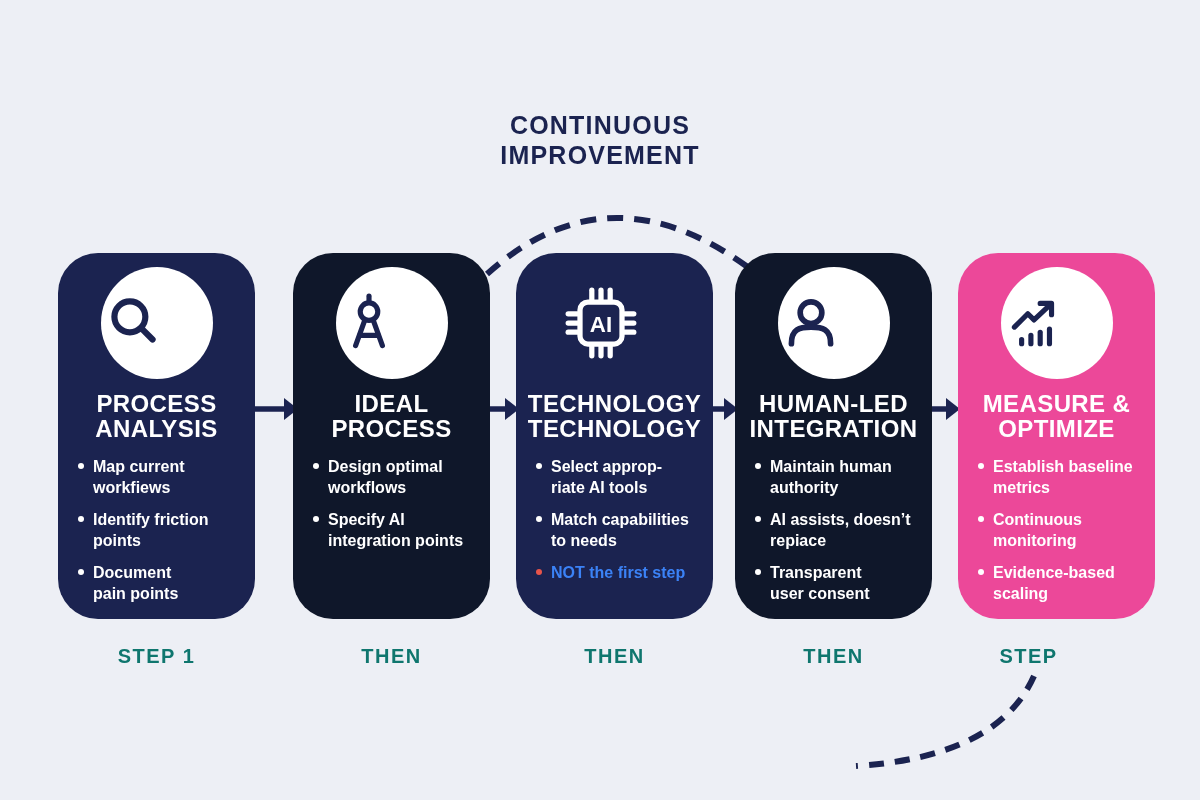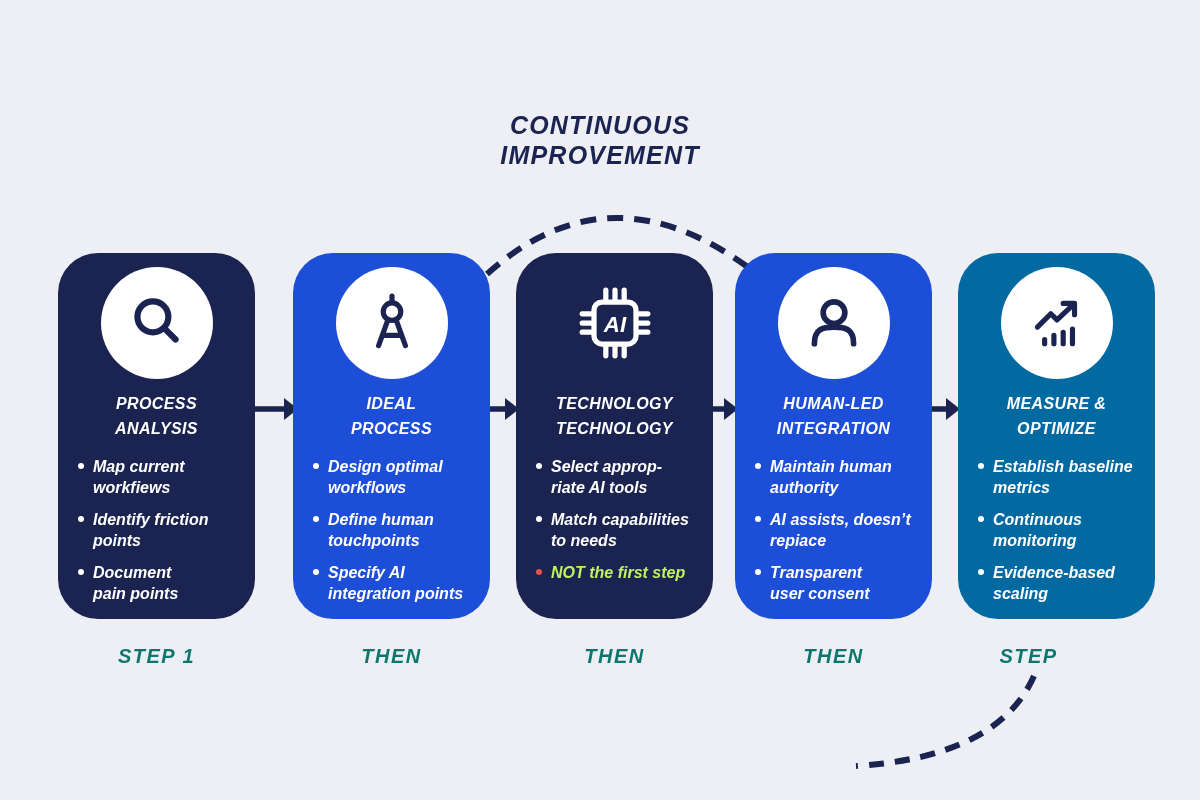--- a/index.html
+++ b/index.html
@@ -1,46 +1,46 @@
 <!DOCTYPE html>
 <html><head>
 <meta charset="utf-8">
 <style>
   html,body{margin:0;padding:0;}
   body{font-family:"Liberation Sans","DejaVu Sans",sans-serif;background:#dfe2ea;}
-  .canvas{position:relative;width:1200px;height:800px;background:#edeff5;overflow:hidden;font-style:italic;}
+  .canvas{position:relative;width:1200px;height:800px;background:#edeff5;overflow:hidden;}
   .overlay{position:absolute;left:0;top:0;width:1200px;height:800px;pointer-events:none;}
 
   .main-title{position:absolute;left:420px;top:110px;width:360px;text-align:center;
     color:#1b2350;font-size:25px;font-weight:700;letter-spacing:1.2px;line-height:30px;}
   .main-title span{display:block;}
 
   .card{position:absolute;top:253px;width:197px;height:366px;border-radius:40px;
     color:#ffffff;box-sizing:border-box;padding-top:12px;}
   .card--navy{background:#1b2350;}
-  .card--teal{background:#1d4ed8;}
-  .card--coral{background:#0369a1;}
+  .card--teal{background:#0f172a;}
+  .card--coral{background:#ec4899;}
   .card-1{left:58px;}  .card-2{left:293px;} .card-3{left:516px;}
   .card-4{left:735px;} .card-5{left:958px;}
 
   .icon-circle{width:112px;height:112px;border-radius:50%;background:#ffffff;
-    margin:2px auto 0;display:flex;align-items:center;justify-content:center;}
+    margin:2px auto 0;display:flex;align-items:center;}
   .icon-circle svg{display:block;}
 
-  .card-title{margin-top:12px;text-align:center;font-size:16px;font-weight:700;
+  .card-title{margin-top:12px;text-align:center;font-size:24px;font-weight:700;
     letter-spacing:0.4px;line-height:25px;color:#ffffff;}
   .card-title span{display:block;}
 
   .bullets{margin-top:15px;padding:0 8px 0 20px;}
   .bullet{display:flex;gap:9px;margin-bottom:11px;}
   .dot{flex:none;width:6px;height:6px;border-radius:50%;background:#ffffff;margin-top:7px;}
   .bullet-text{font-size:16px;font-weight:600;line-height:21px;color:#ffffff;}
   .bullet-text span{display:block;white-space:nowrap;}
   .bullet.highlight .dot{background:#e8544a;}
-  .bullet.highlight .bullet-text{color:#bef264;font-weight:700;}
+  .bullet.highlight .bullet-text{color:#3b82f6;font-weight:700;}
 
   .step-label{position:absolute;top:645px;width:197px;text-align:center;
     color:#0f766e;font-size:20px;font-weight:700;letter-spacing:1.5px;}
   .step-1{left:58px;}  .step-2{left:293px;} .step-3{left:516px;}
   .step-4{left:735px;} .step-5{left:930px;}
 </style>
 </head>
 <body>
 
 <div class="canvas">
@@ -120,27 +120,20 @@
     <div class="card-title">
       <span>IDEAL</span>
       <span>PROCESS</span>
     </div>
     <div class="bullets">
       <div class="bullet">
         <span class="dot"></span>
         <span class="bullet-text">
             <span>Design optimal</span>
             <span>workflows</span>
-          </span>
-      </div>
-      <div class="bullet">
-        <span class="dot"></span>
-        <span class="bullet-text">
-            <span>Define human</span>
-            <span>touchpoints</span>
           </span>
       </div>
       <div class="bullet">
         <span class="dot"></span>
         <span class="bullet-text">
             <span>Specify AI</span>
             <span>integration points</span>
           </span>
       </div>
     </div>

